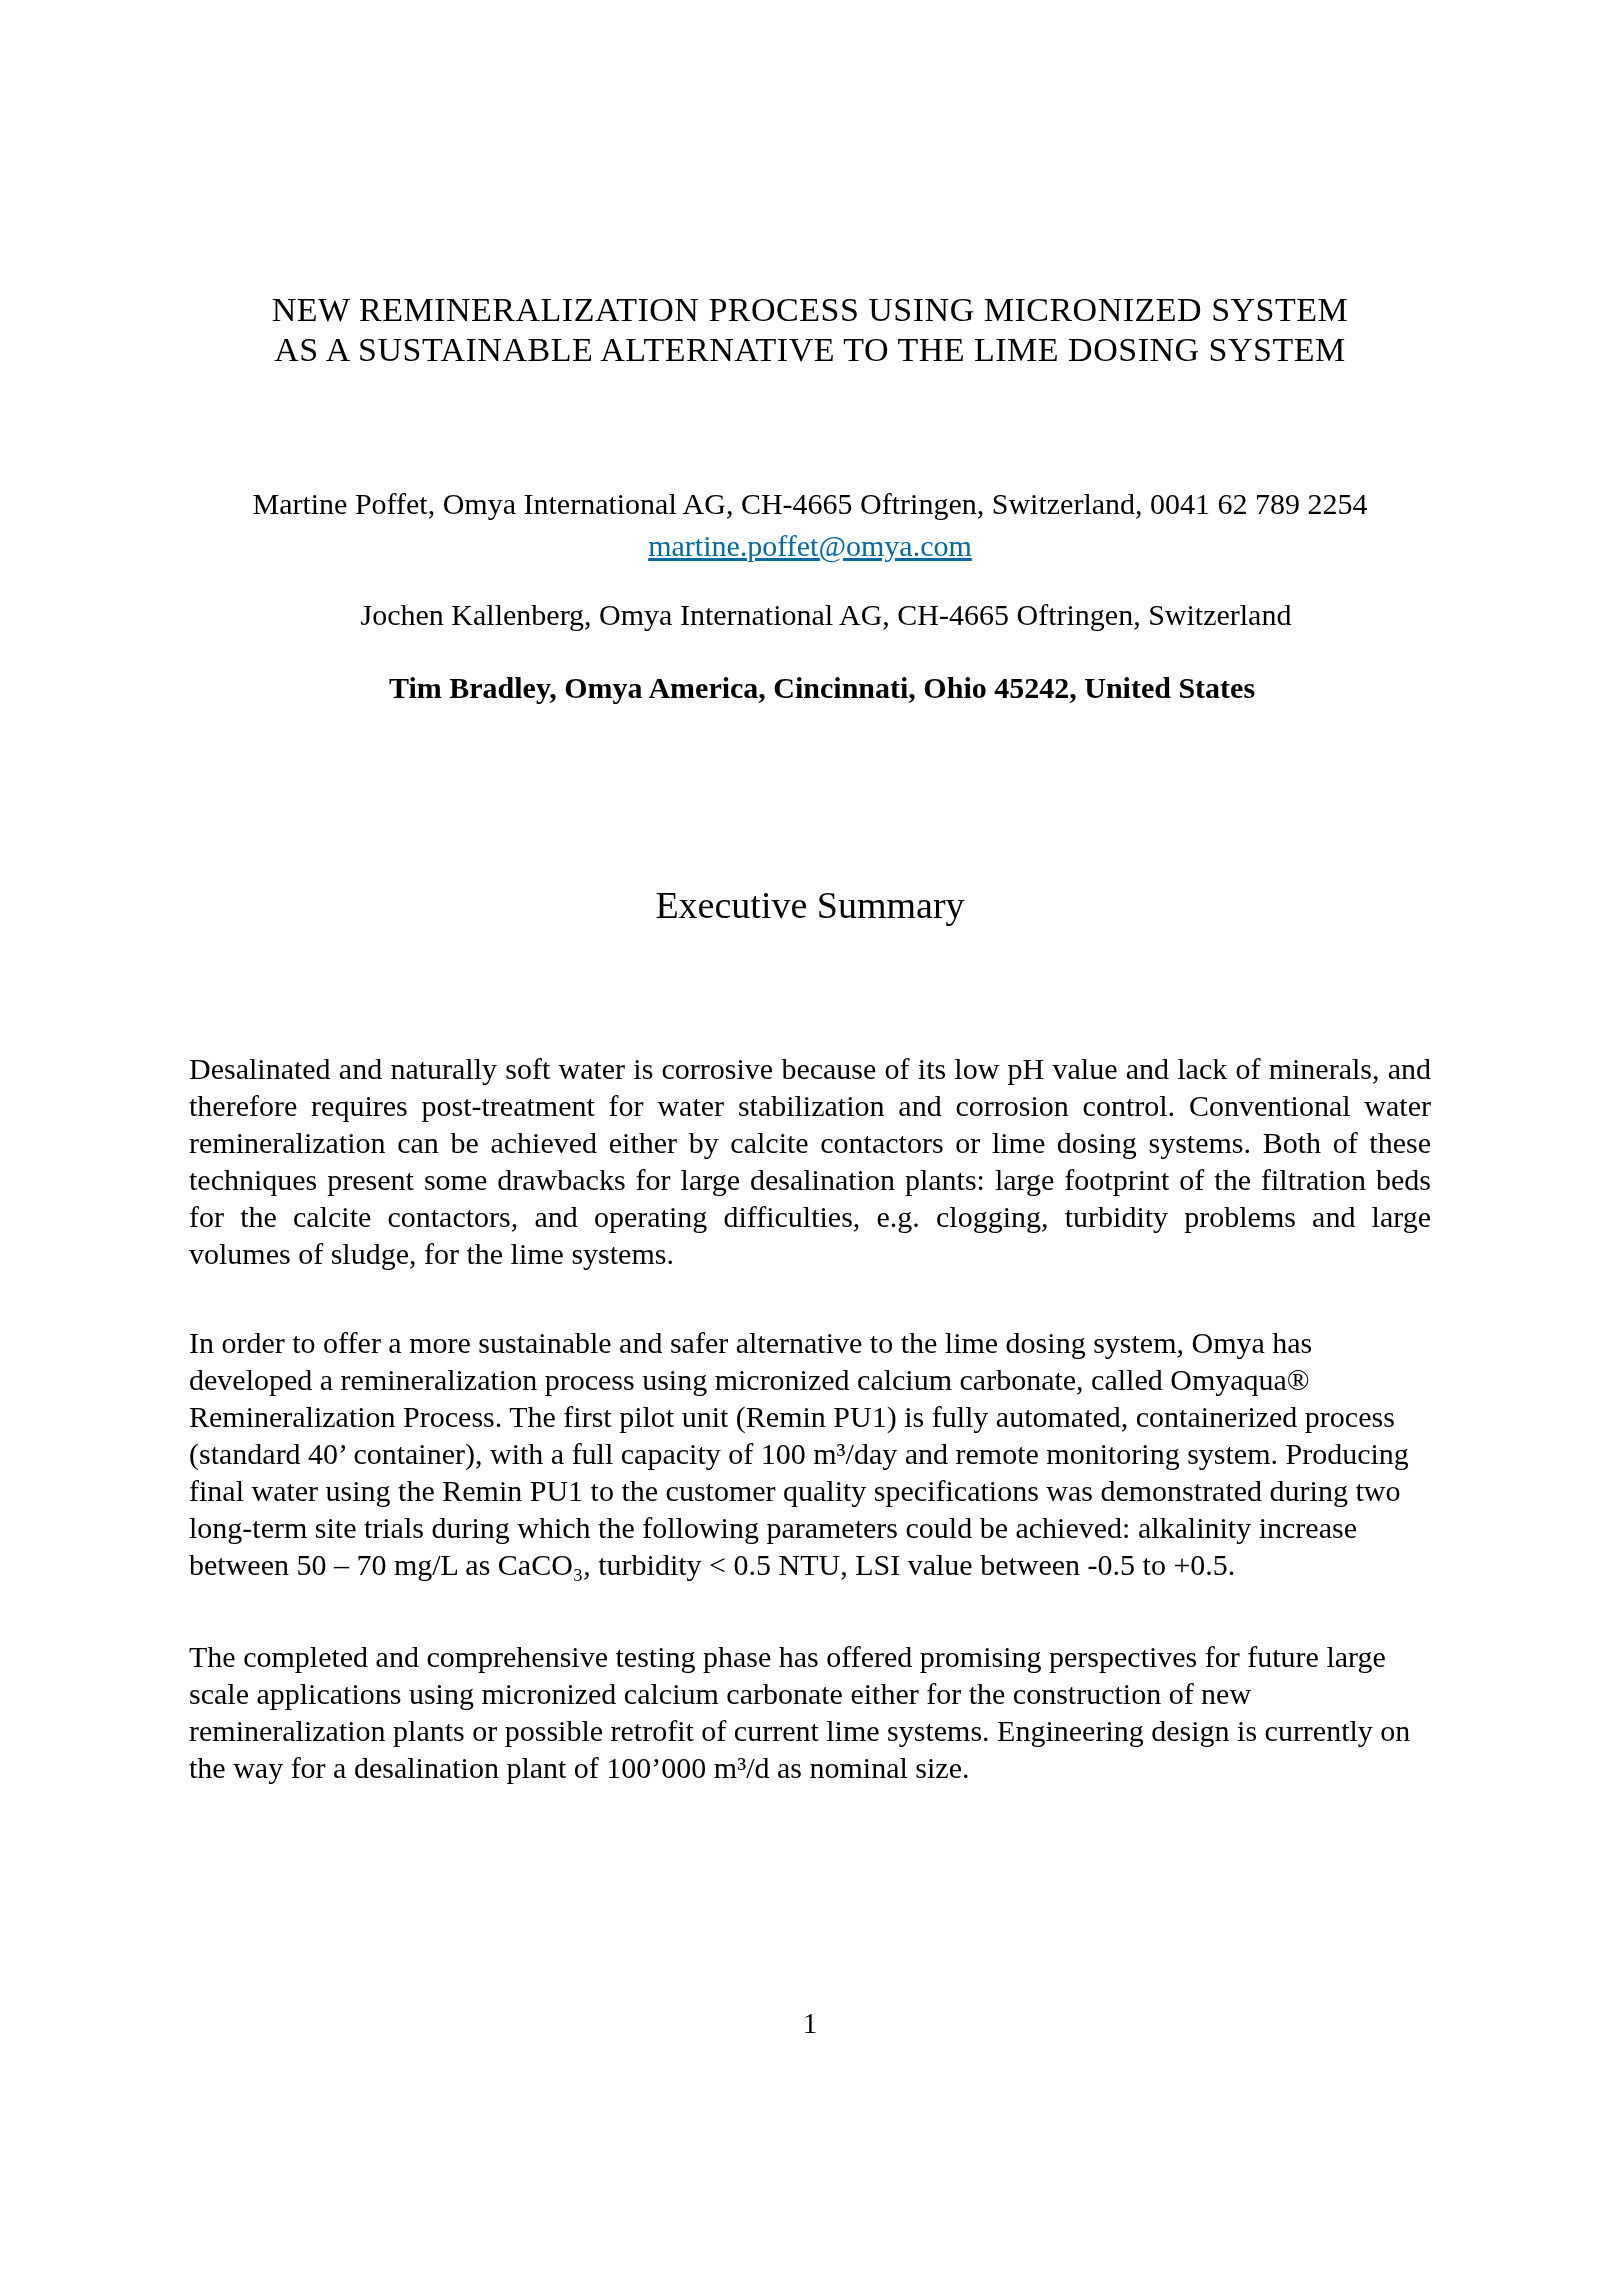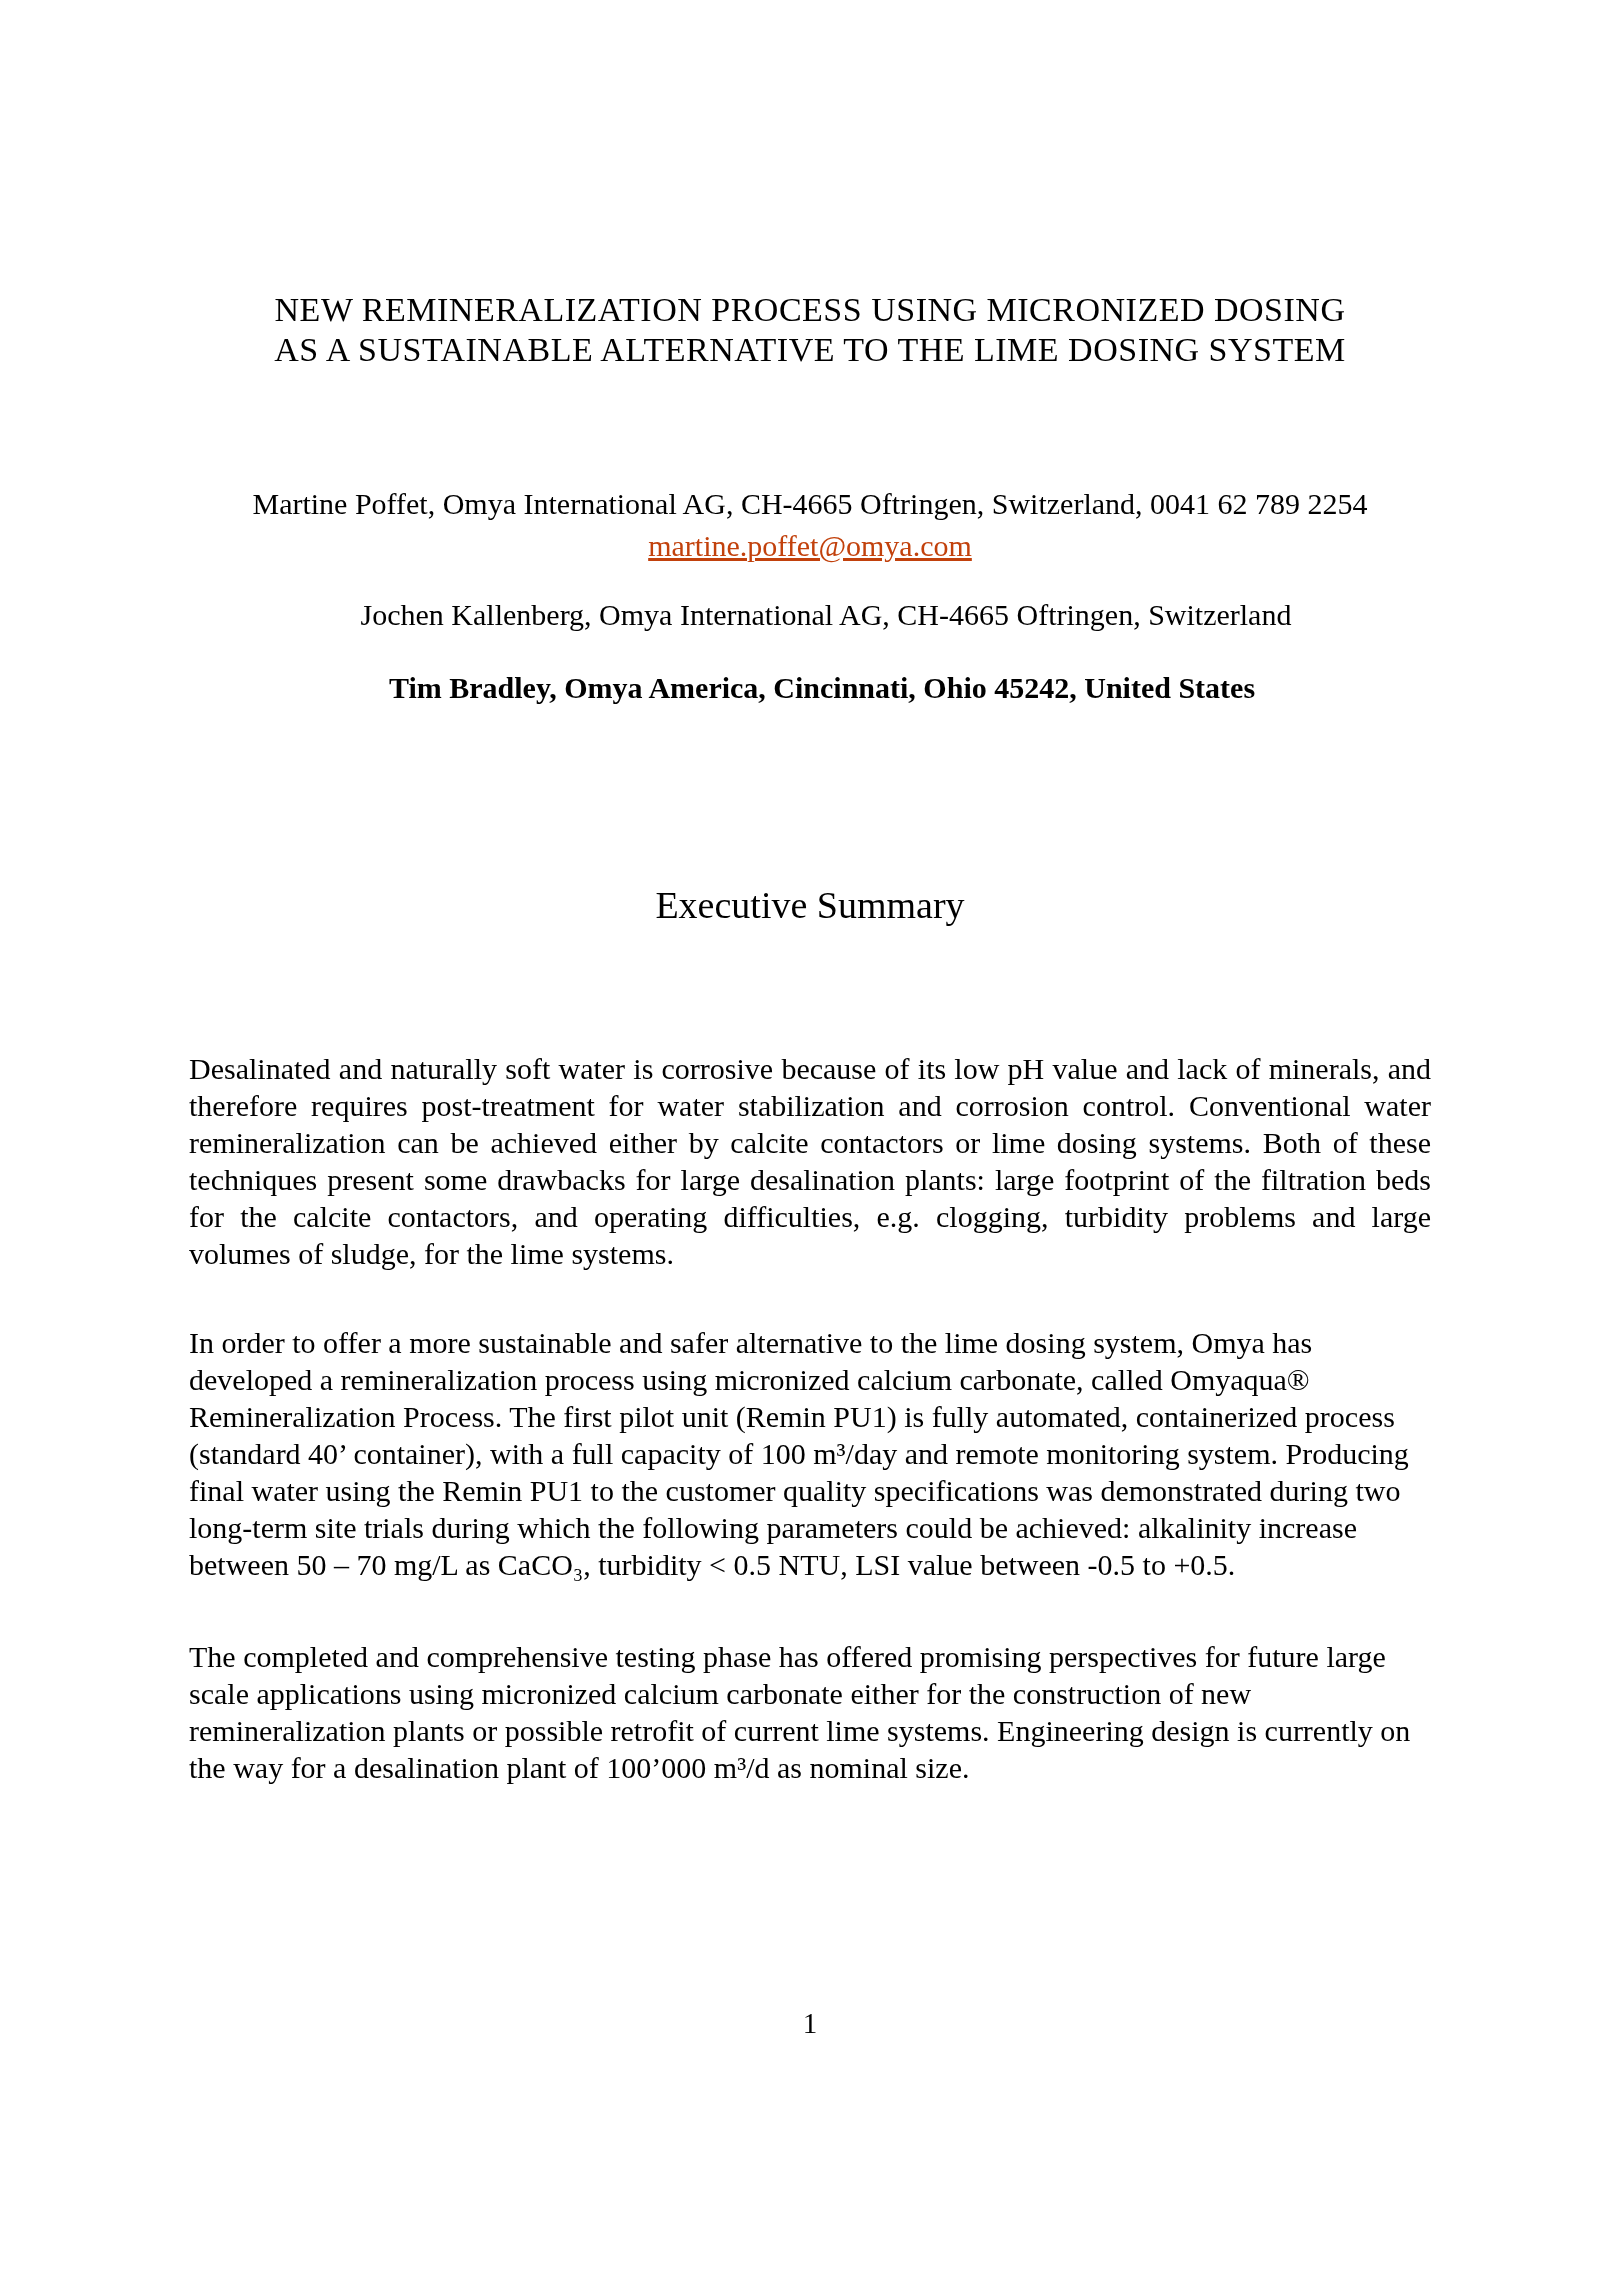--- a/index.html
+++ b/index.html
@@ -29,21 +29,21 @@
   .author-block-1 {
     position: absolute;
     top: 483px;
     left: 0;
     width: 100%;
     text-align: center;
     font-size: 30px;
     line-height: 42px;
   }
   .email-link {
-    color: #c2410c;
+    color: #0369a1;
     text-decoration: underline;
     cursor: pointer;
   }
   .author-line-2 {
     position: absolute;
     top: 594px;
     left: 0;
     width: 100%;
     text-align: center;
     font-size: 30px;
@@ -96,21 +96,21 @@
     font-size: 29px;
     line-height: 37px;
   }
 </style>
 </head>
 <body>
 
 <div class="page">
 
   <div class="title-block">
-    <div>NEW REMINERALIZATION PROCESS USING MICRONIZED DOSING</div>
+    <div>NEW REMINERALIZATION PROCESS USING MICRONIZED SYSTEM</div>
     <div>AS A SUSTAINABLE ALTERNATIVE TO THE LIME DOSING SYSTEM</div>
   </div>
 
   <div class="author-block-1">
     <div>Martine Poffet, Omya International AG, CH-4665 Oftringen, Switzerland, 0041 62 789 2254</div>
     <div>
       <a class="email-link">martine.poffet@omya.com</a>
     </div>
   </div>
 

